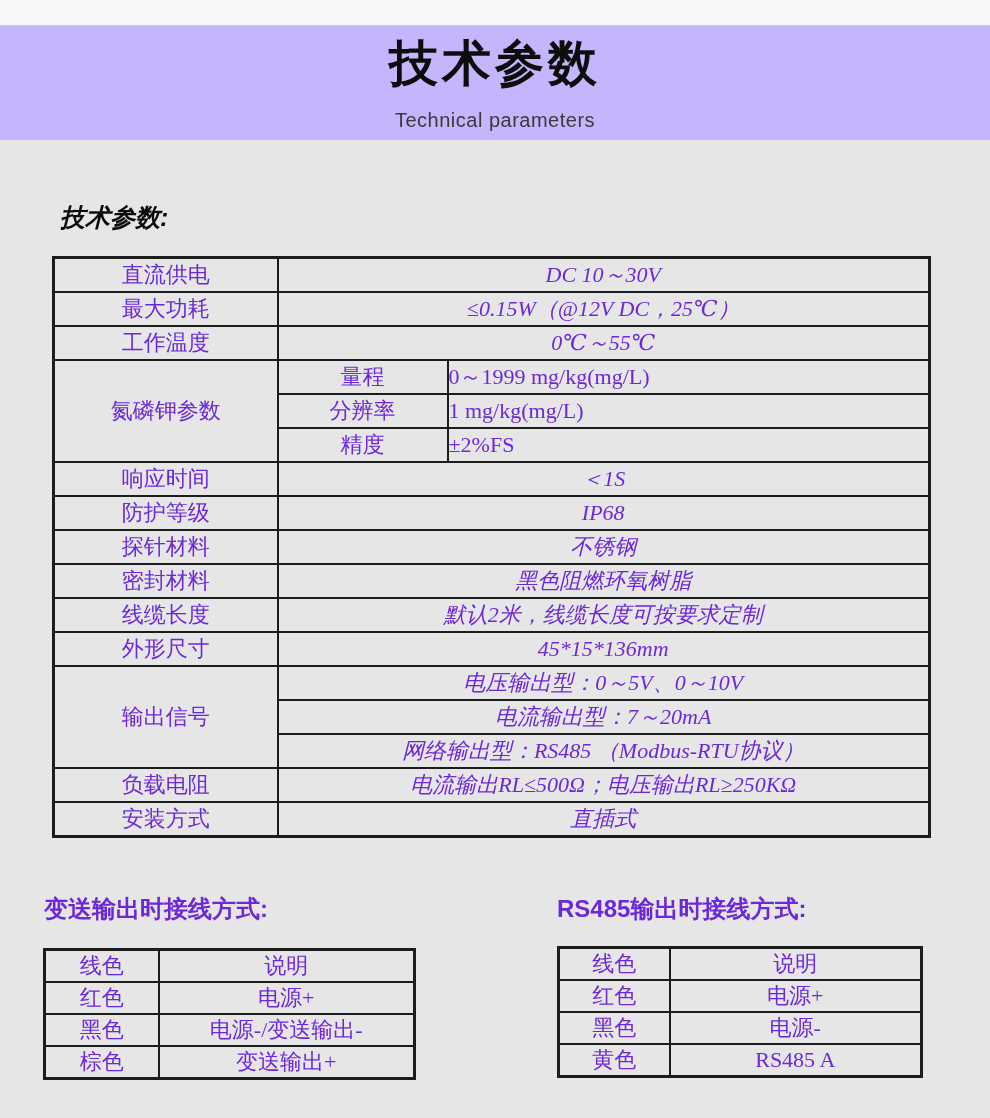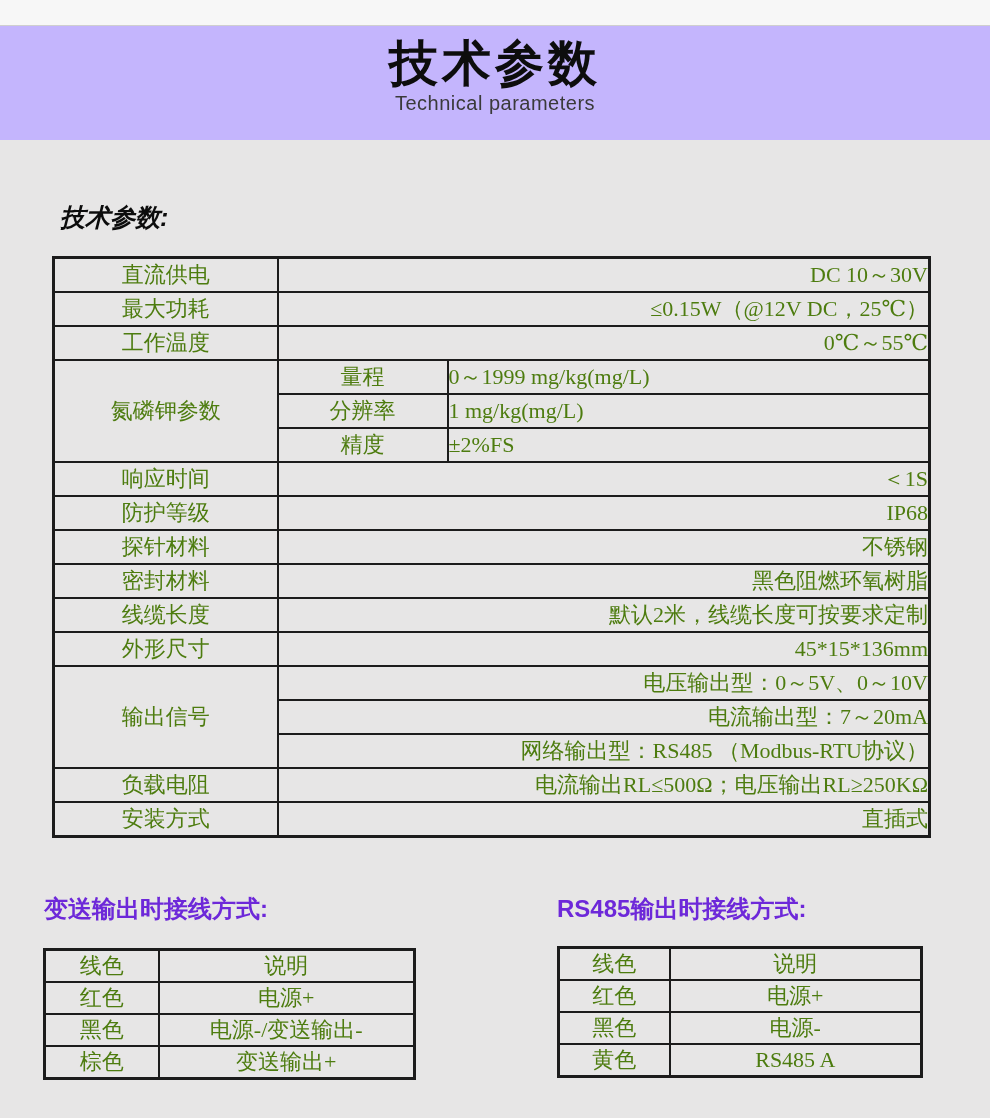--- a/index.html
+++ b/index.html
@@ -16,38 +16,38 @@
   .header-band {
     position:absolute; top:26px; left:0; width:990px; height:114px;
     background:#c4b5fd; text-align:center;
   }
   .header-title {
     padding-top:12px; line-height:1.05;
     font-family:"Liberation Sans","DejaVu Sans",sans-serif;
     font-weight:bold; font-size:49px; letter-spacing:4px; color:#0d0d0d;
   }
   .header-subtitle {
-    margin-top:3px;
+    margin-top:20px;
     font-family:"Liberation Sans","DejaVu Sans",sans-serif;
     font-size:20px; letter-spacing:0.5px; color:#3a3a3a;
   }
   .section-title {
     position:absolute; left:60px; top:201px;
     font-family:"Liberation Sans","DejaVu Sans",sans-serif;
     font-weight:bold; font-size:25px; color:#0c0c0c;font-style:italic;
   }
   table.grid {
     border-collapse:collapse; table-layout:fixed;
-    border:3px solid #1c1c1c; font-size:22px; color:#4d7c0f;
+    border:3px solid #1c1c1c; font-size:22px; color:#6d28d9;
   }
   table.grid td { border:2px solid #1c1c1c; padding:0; overflow:hidden; white-space:nowrap; }
   table.spec { position:absolute; left:52px; top:256px; width:876px; }
   table.spec td { height:32px; }
   td.lab  { text-align:center; }
-  td.val  { text-align:right; padding-left:50px; }
+  td.val  { text-align:center; padding-left:50px;font-style:italic; }
   td.val3 { text-align:left; padding-left:40px; }
   .wiring-title {
     position:absolute; top:893px;
     font-family:"Liberation Sans","DejaVu Sans",sans-serif;
     font-weight:bold; font-size:24px; color:#6d28d9;
   }
   .wiring-title.left  { left:44px; }
   .wiring-title.right { left:557px; }
   table.wiring-left  { position:absolute; left:43px;  top:948px; width:370px; }
   table.wiring-left  td { height:29px; text-align:center; }

